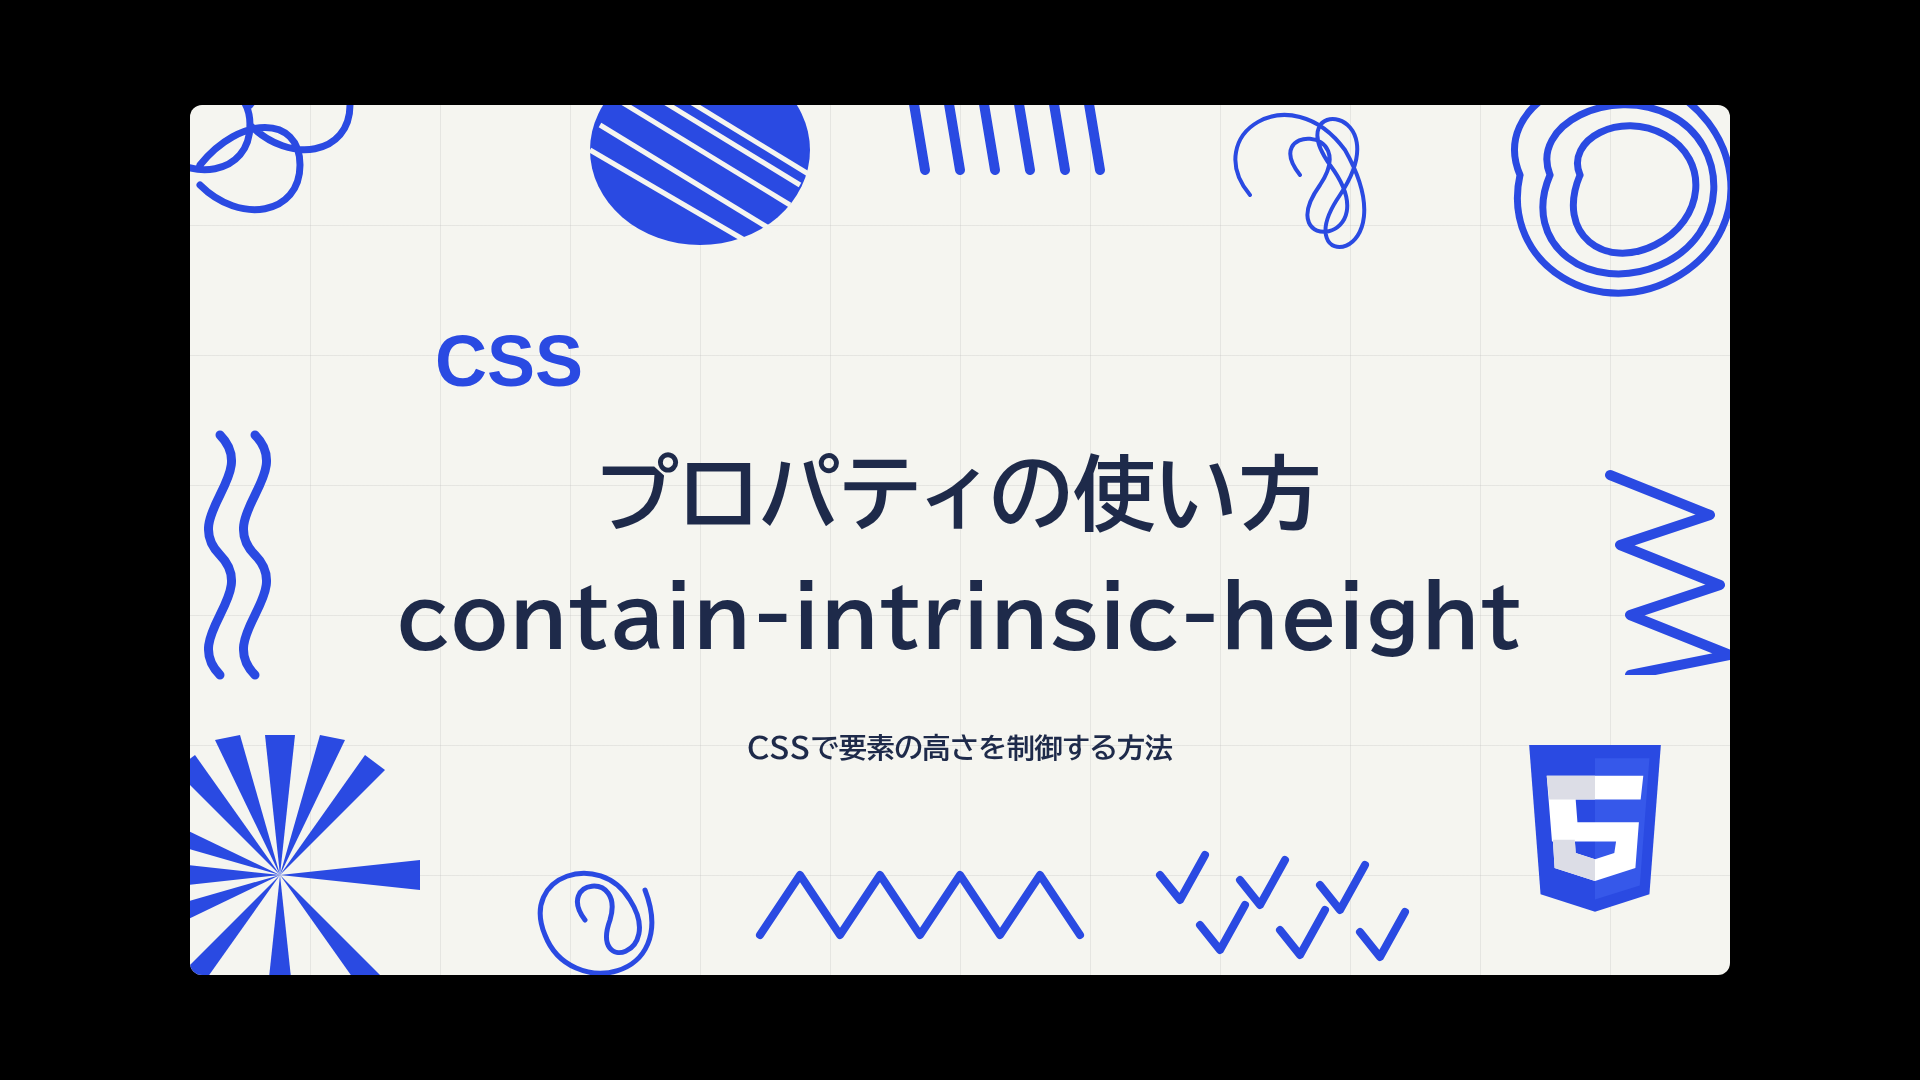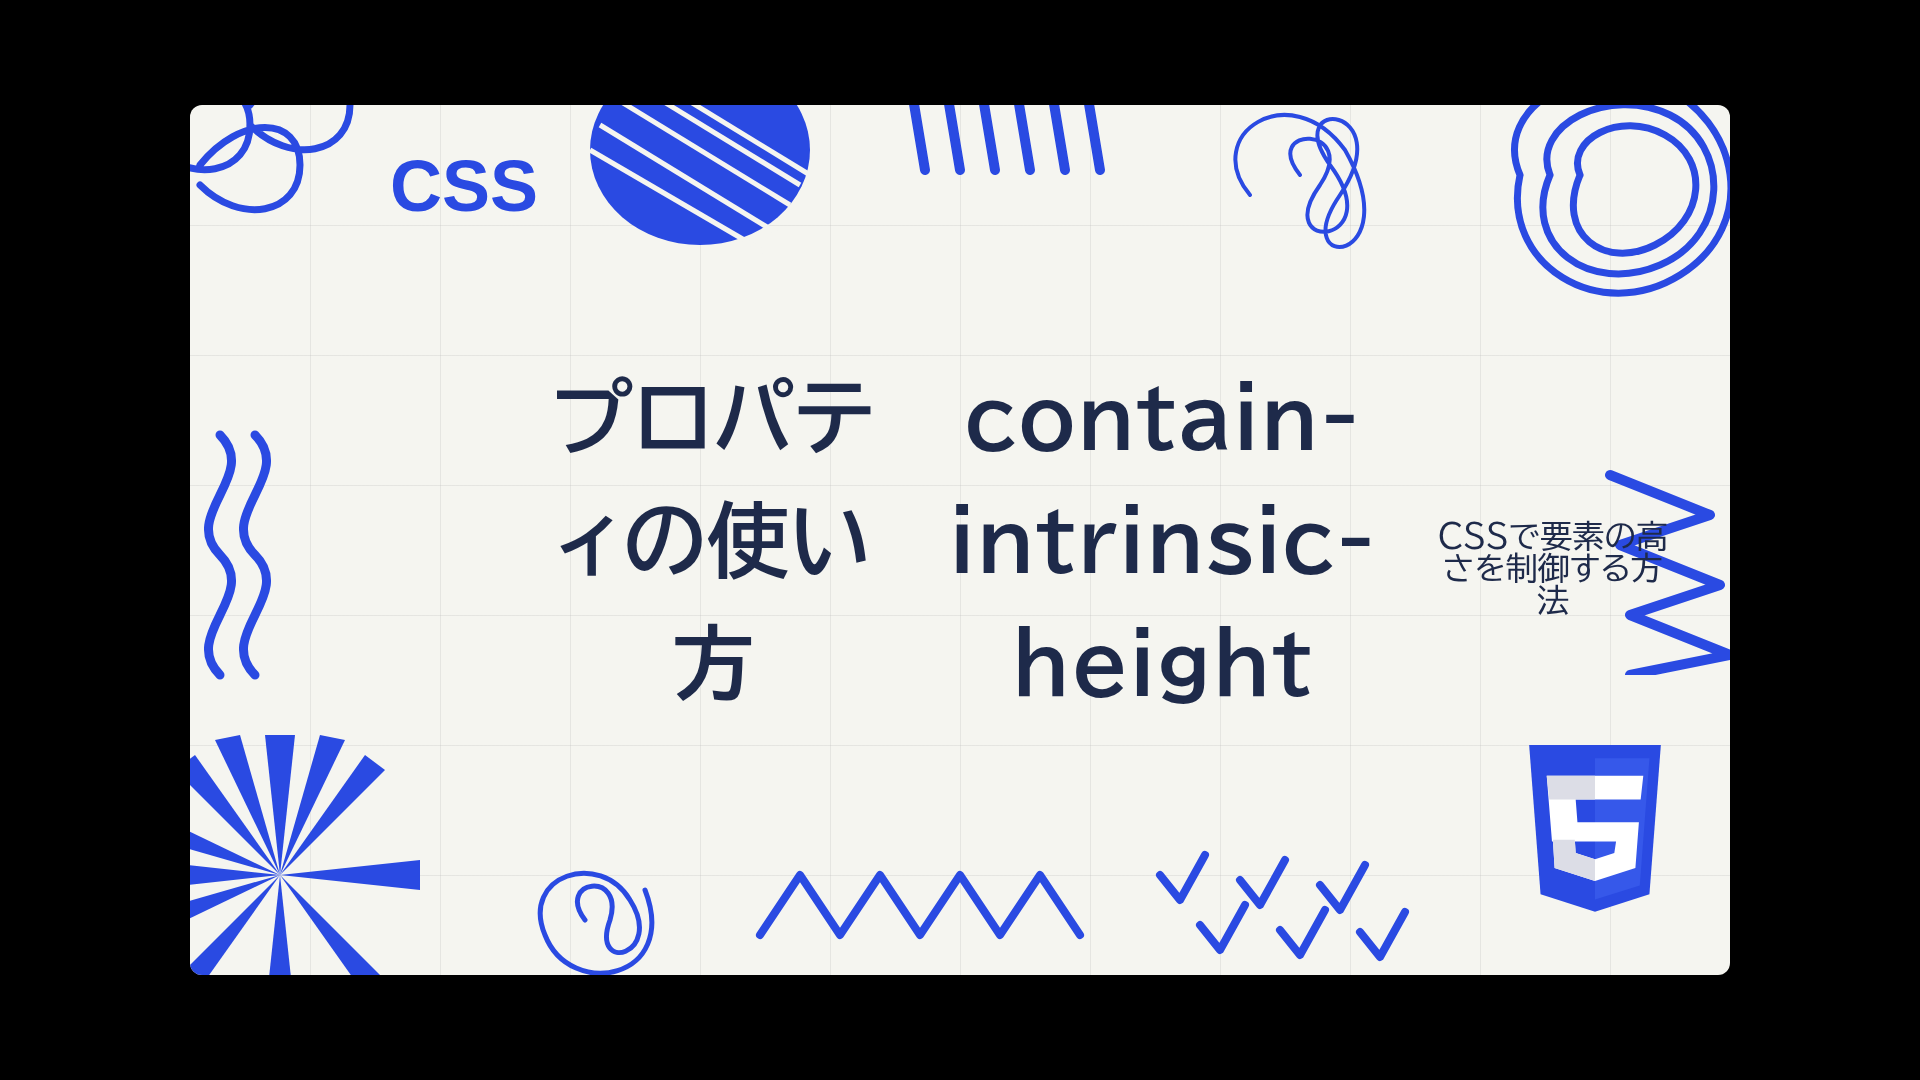--- a/index.html
+++ b/index.html
@@ -22,25 +22,25 @@
       background-image:
         linear-gradient(rgba(180,180,180,0.25) 1px, transparent 1px),
         linear-gradient(90deg, rgba(180,180,180,0.25) 1px, transparent 1px);
       background-size: 130px 130px;
       background-position: -10px -10px;
     }
     .content {
       position: absolute;
       inset: 0;
       display: flex;
-      flex-direction: row;
+      flex-direction: column;
       align-items: center;
       justify-content: center;
       text-align: center;
-      padding: 40px 60px;
+      padding: 40px 105px;
     }
     .topic {
       color: #2a4ae2;
       font-family: "Segoe UI", Arial, sans-serif;
       font-weight: 800;
       font-size: 72px;
       align-self: flex-start;
       margin-left: 140px;
       margin-bottom: 30px;
     }
@@ -48,22 +48,22 @@
       color: #1e2a4a;
       font-family: "BIZ UDPGothic", "Segoe UI", Arial, sans-serif;
       font-weight: 800;
       font-size: 82px;
       line-height: 1.5;
       letter-spacing: 1px;
     }
     .subtitle {
       color: #1e2a4a;
       font-family: "BIZ UDPGothic", "Segoe UI", sans-serif;
-      font-weight: 400;
-      font-size: 32px;
+      font-weight: 700;
+      font-size: 28px;
       margin-top: 55px;
     }
     .css3-logo {
       position: absolute;
       bottom: 50px;
       right: 55px;
       width: 160px;
       height: 180px;
     }
     

